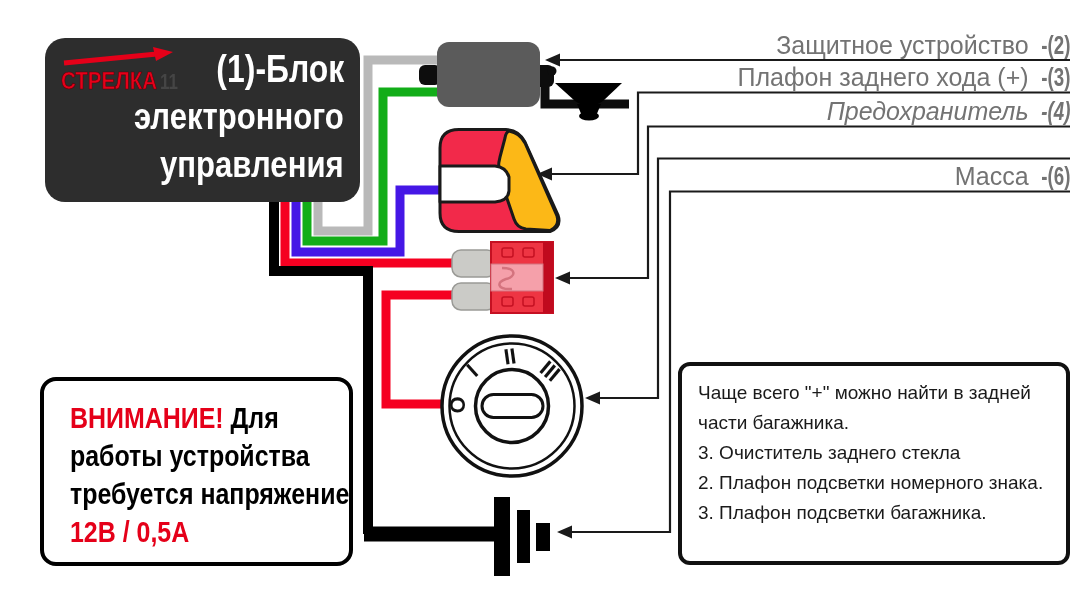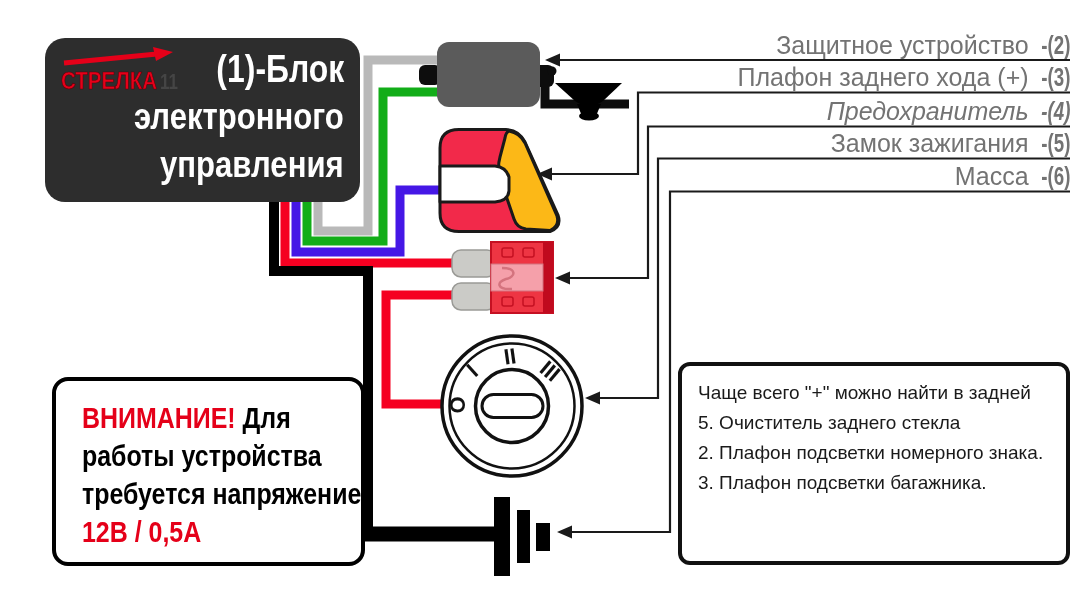--- a/index.html
+++ b/index.html
@@ -13,21 +13,21 @@
             transform:scaleX(0.84);transform-origin:100% 50%;letter-spacing:0px;}
   .ecu-l1{top:10px;font-size:38px;}
   .ecu-l2{top:58px;font-size:37px;}
   .ecu-l3{top:106px;font-size:37px;}
   
   .callout{position:absolute;right:9px;white-space:nowrap;font-size:25px;color:#737373;
            line-height:25px;text-align:right;}
   .co-num{display:inline-block;font-weight:bold;font-size:26px;transform:scaleX(0.72);
           transform-origin:100% 60%;margin-left:1px;}
   
-  .warnbox{left:52px;top:377px;width:305px;height:181px;background:#fff;border:4px solid #000;
+  .warnbox{left:40px;top:377px;width:305px;height:181px;background:#fff;border:4px solid #000;
            border-radius:16px;}
   .warn-text{position:absolute;left:26px;top:18px;font-size:29px;line-height:38px;color:#000;}
   .warn-line{white-space:nowrap;font-weight:bold;display:block;transform:scaleX(0.86);
              transform-origin:0 50%;}
   .red{color:#e50019;}
   
   .infobox{left:678px;top:362px;width:384px;height:195px;background:#fff;border:4px solid #111;
            border-radius:12px;}
   .info-text{position:absolute;left:16px;top:12px;font-size:19px;line-height:30px;color:#1a1a1a;}
   .info-line{white-space:nowrap;display:block;}
@@ -132,38 +132,36 @@
 
   <div class="callout" style="top:33px;">
     <span>Защитное устройство</span><span class="co-num">-(2)</span>
   </div>
   <div class="callout" style="top:65px;">
     <span>Плафон заднего хода (+)</span><span class="co-num">-(3)</span>
   </div>
   <div class="callout" style="top:99px;font-style:italic;">
     <span>Предохранитель</span><span class="co-num">-(4)</span>
   </div>
-  <div class="callout" style="top:131px;">
-    <span>Замок зажигания</span><span class="co-num">-(5)</span>
-  </div>
   <div class="callout" style="top:164px;">
     <span>Масса</span><span class="co-num">-(6)</span>
   </div>
 
   <div class="abs warnbox">
     <div class="warn-text">
       <span class="warn-line"><span class="red">ВНИМАНИЕ!</span>&nbsp;<span>Для</span></span>
       <span class="warn-line">работы устройства</span>
       <span class="warn-line">требуется напряжение</span>
       <span class="warn-line red">12В / 0,5А</span>
     </div>
   </div>
 
   <div class="abs infobox">
     <div class="info-text">
       <span class="info-line">Чаще всего "+" можно найти в задней</span>
-      <span class="info-line">5. Очиститель заднего стекла</span>
+      <span class="info-line">части багажника.</span>
+      <span class="info-line">3. Очиститель заднего стекла</span>
       <span class="info-line">2. Плафон подсветки номерного знака.</span>
       <span class="info-line">3. Плафон подсветки багажника.</span>
     </div>
   </div>
 
 </div>
 
 </body></html>

